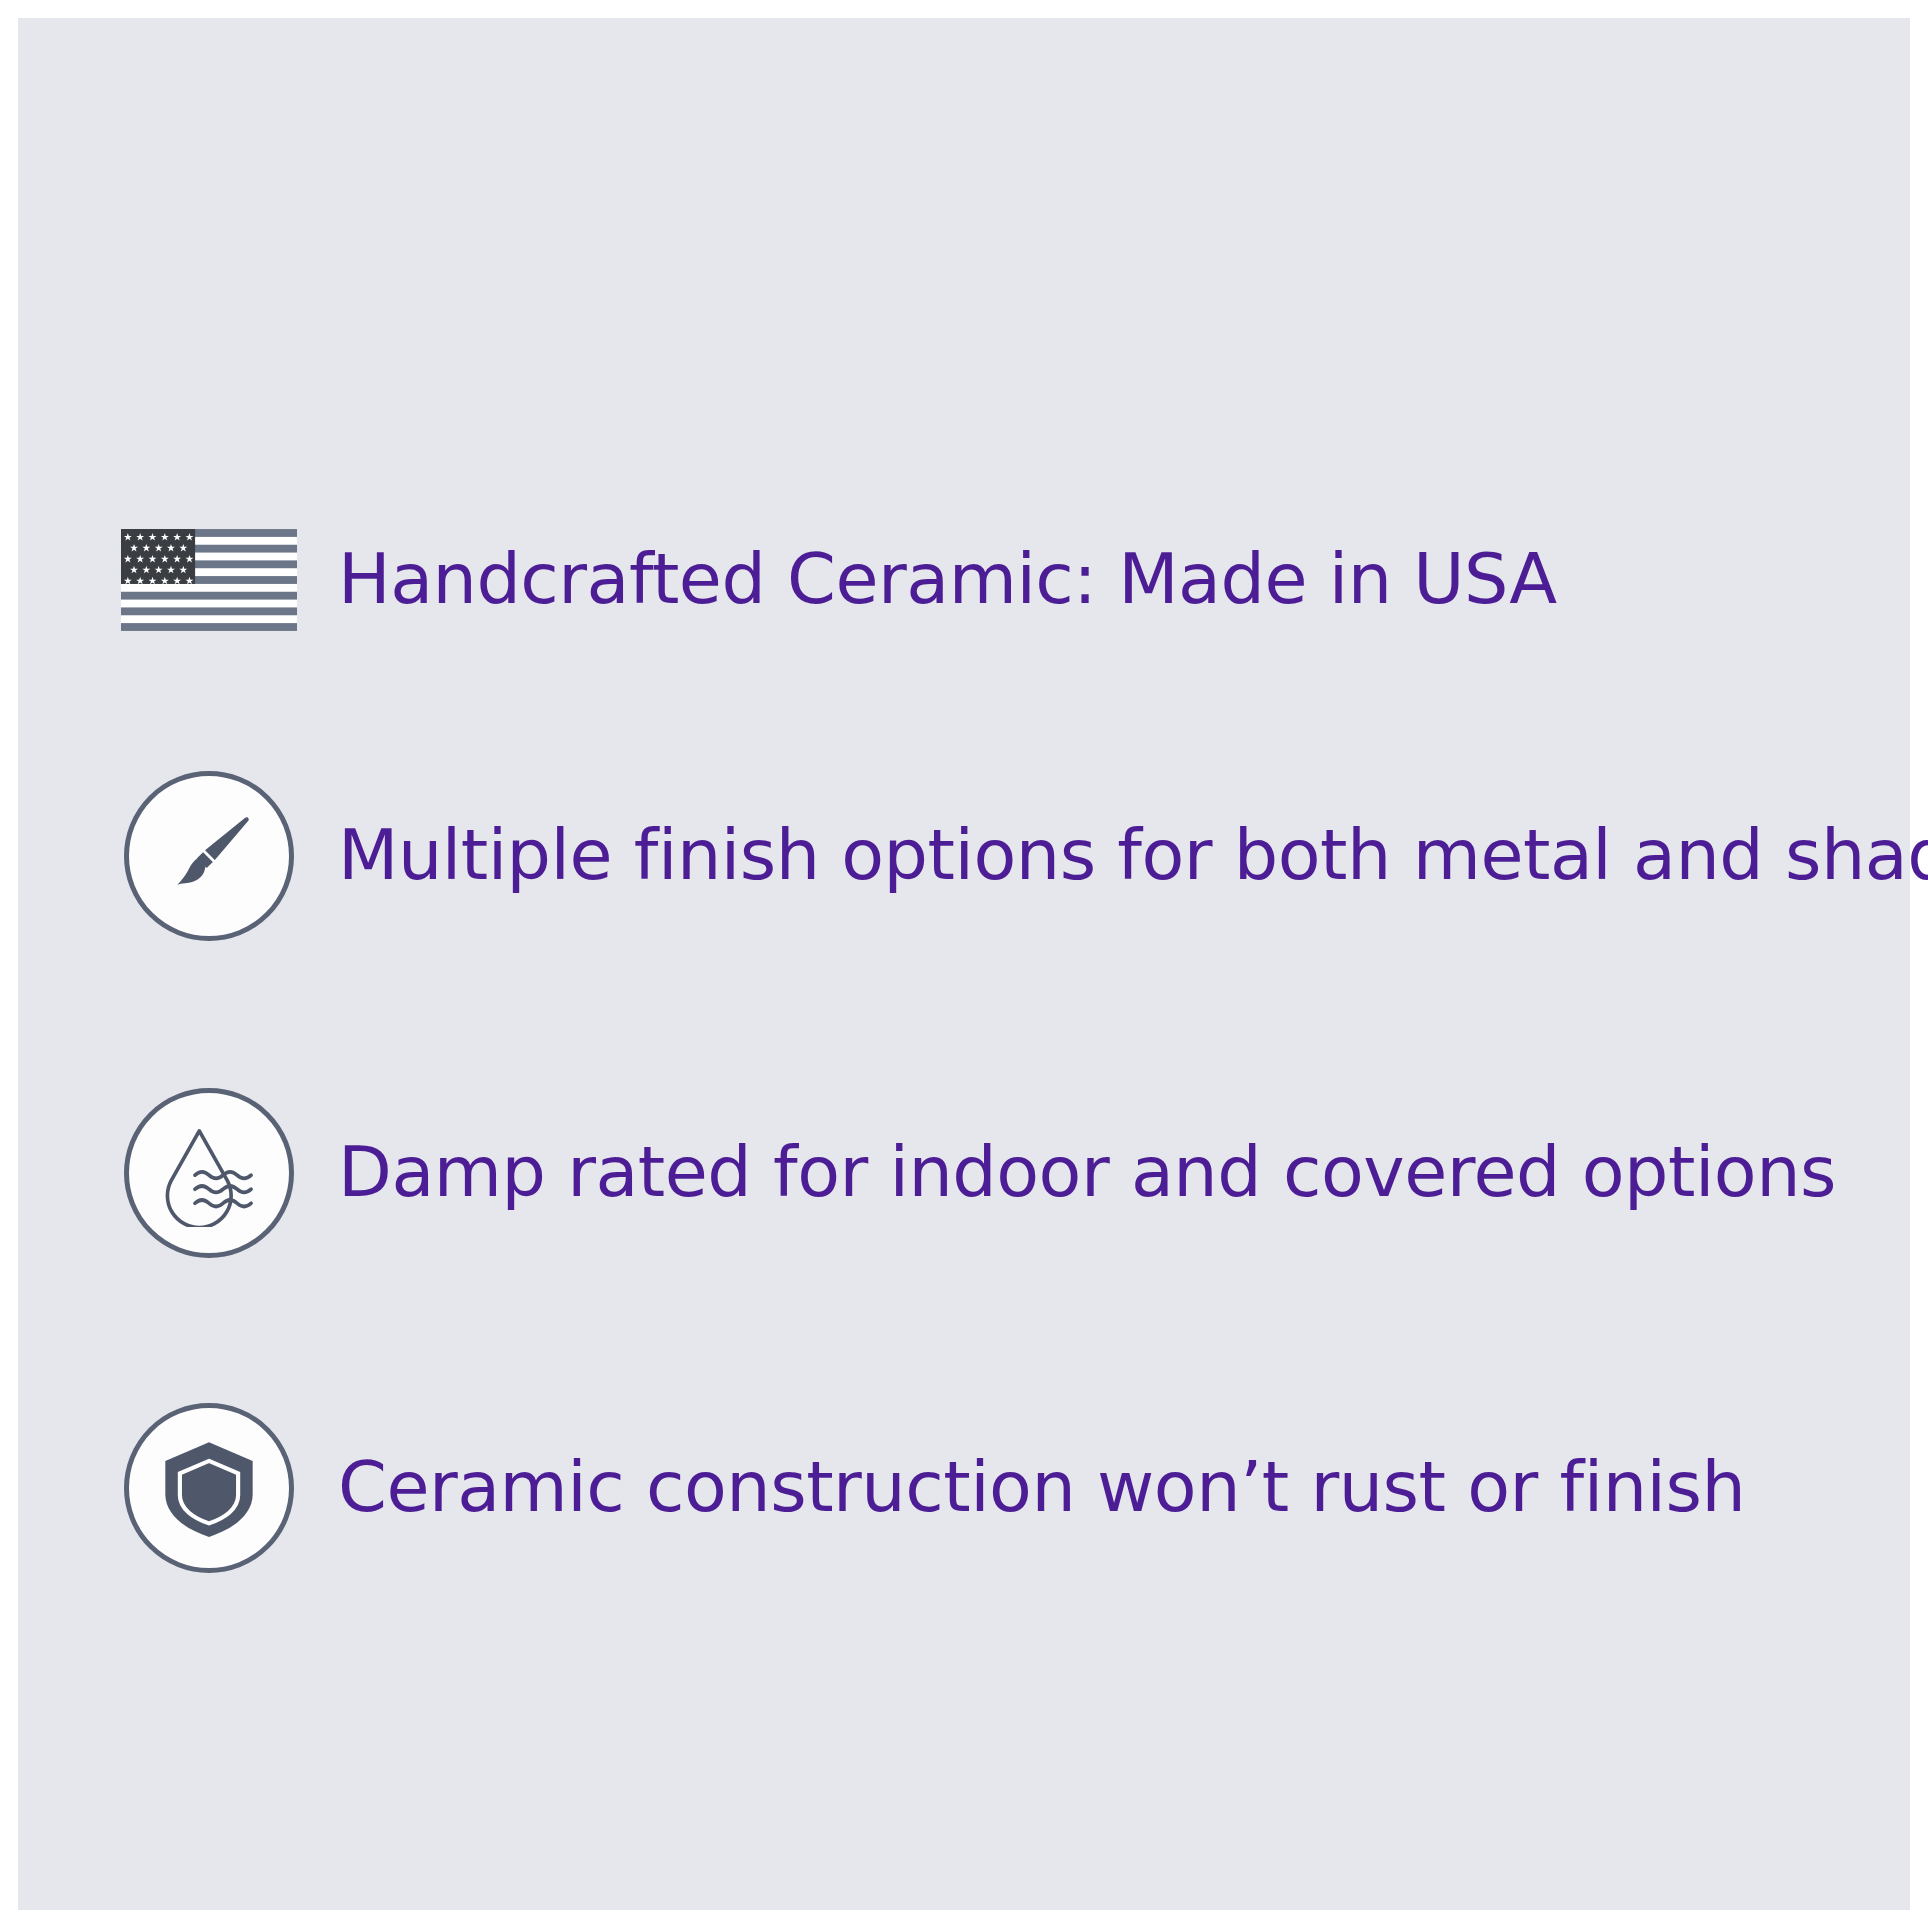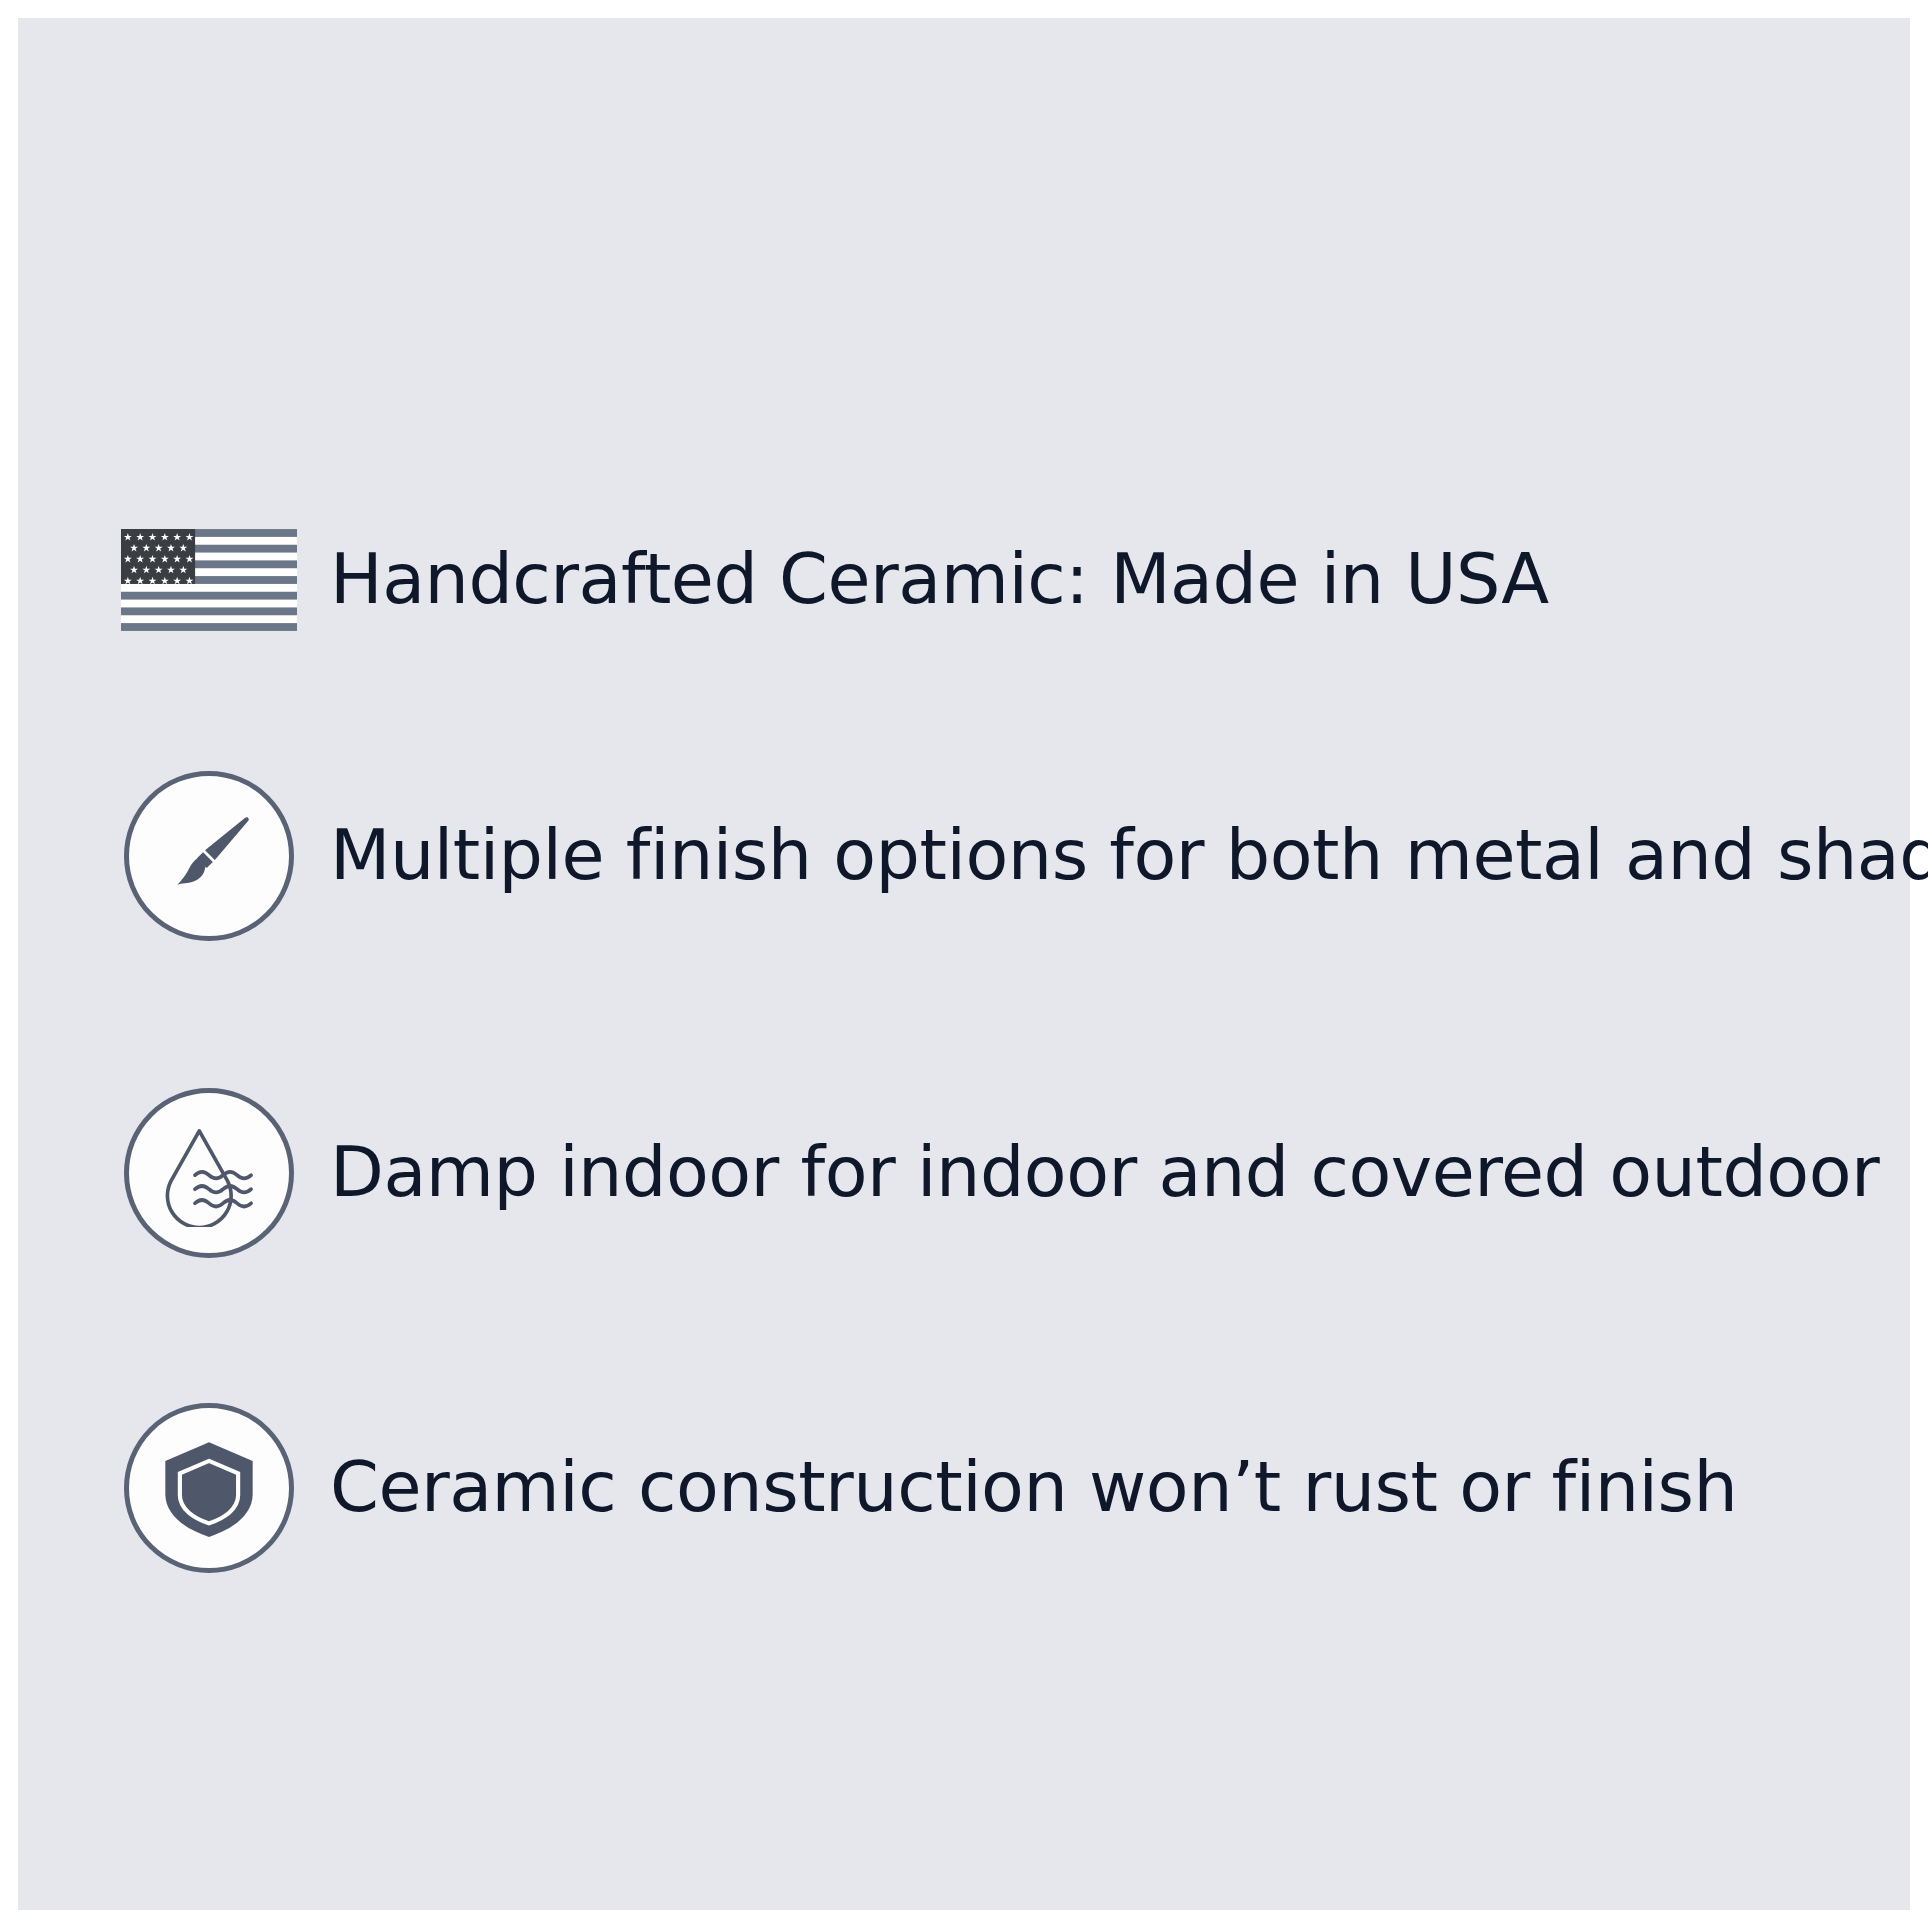--- a/index.html
+++ b/index.html
@@ -71,24 +71,24 @@
     width: 176px;
     height: 104px;
     display: block;
   }
 
   .feature-text {
     font-family: "DejaVu Sans", sans-serif;
     font-size: 70px;
     font-weight: 400;
     line-height: 1.05;
-    color: #0f172a;
+    color: #4c1d95;
     letter-spacing: -0.5px;
     white-space: nowrap;
-    margin-left: 0;
+    margin-left: 8px;
   }
 
   svg { display: block; }
 </style>
 </head>
 <body>
 
 <div id="feature-panel">
   <div class="feature-list">
 
@@ -179,21 +179,21 @@
               <g fill="none" stroke="#4f586b" stroke-width="3.4" stroke-linecap="round" stroke-linejoin="round">
                 <path d="M41 11 L67 57 A29.5 29.5 0 1 1 15 57 Z"></path>
                 <path d="M37 52 q6.5 -6 13 0 t13 0 t13 0 t13 0"></path>
                 <path d="M37 65 q6.5 -6 13 0 t13 0 t13 0 t13 0"></path>
                 <path d="M37 78 q6.5 -6 13 0 t13 0 t13 0 t13 0"></path>
               </g>
             </svg>
           </span>
         </div>
       </div>
-      <div class="feature-text">Damp indoor for indoor and covered outdoor</div>
+      <div class="feature-text">Damp rated for indoor and covered options</div>
     </div>
 
     <div class="feature-row row-3">
       <div class="icon-slot">
         <div class="icon-circle">
           <span>
             <svg width="104" height="104" viewBox="0 0 100 100">
               <path d="M50 6 L92 24 L92 56 C92 76 72 90 50 97 C28 90 8 76 8 56 L8 24 Z" fill="#4f586b"></path>
               <path d="M50 24 L78 36 L78 57 C78 70 65 79 50 84 C35 79 22 70 22 57 L22 36 Z" fill="none" stroke="#ffffff" stroke-width="4"></path>
             </svg>

